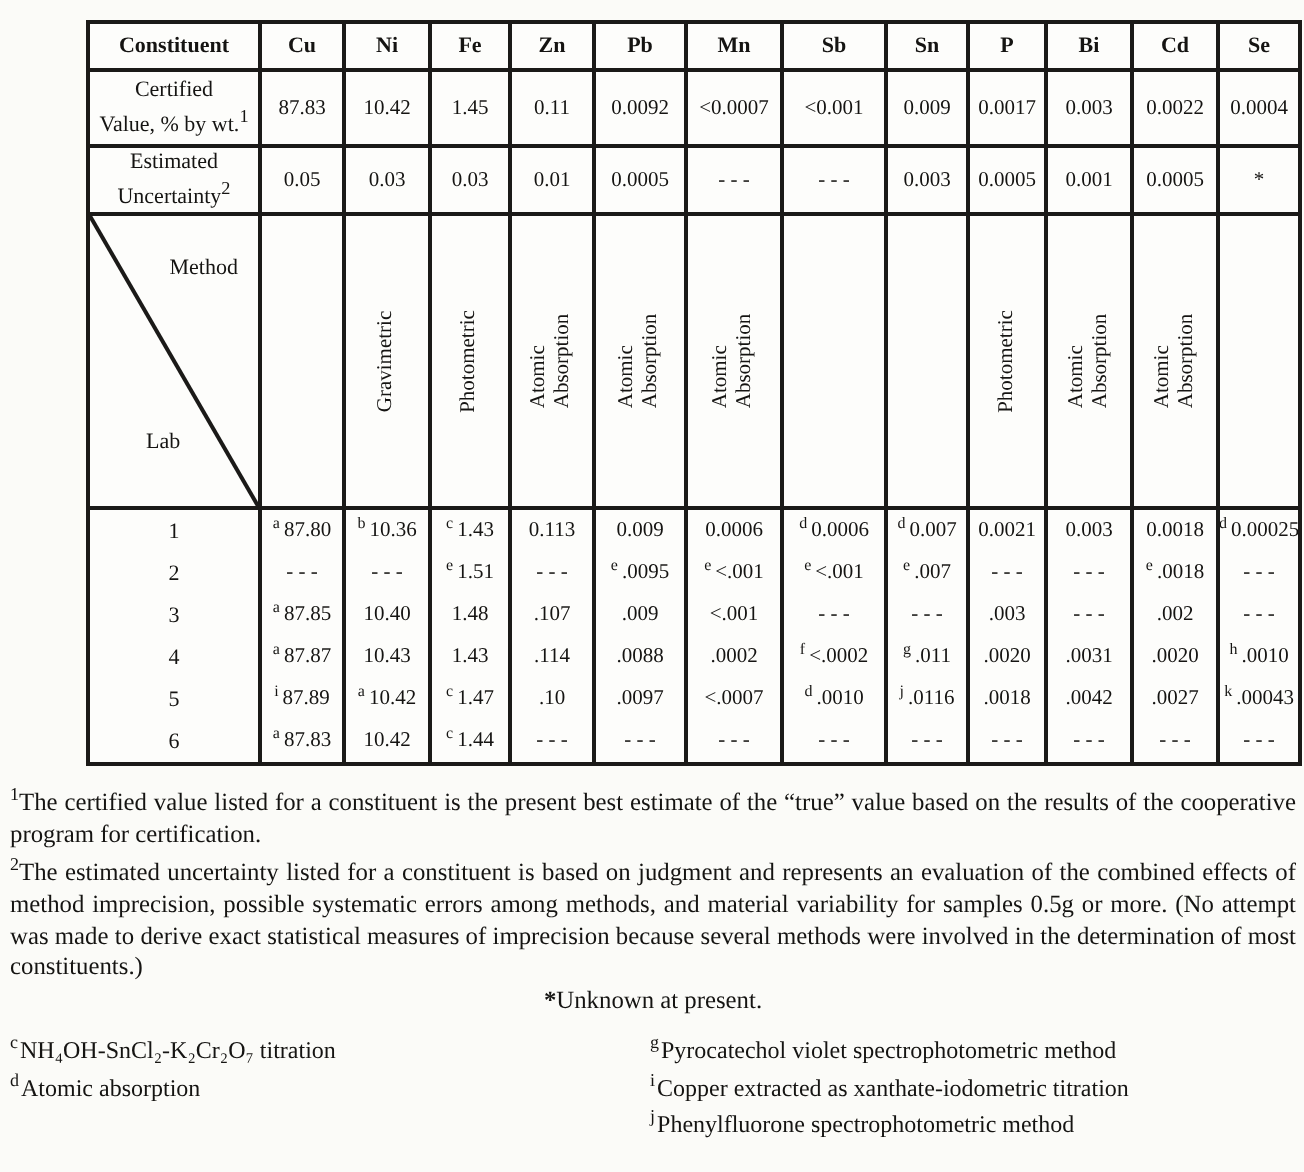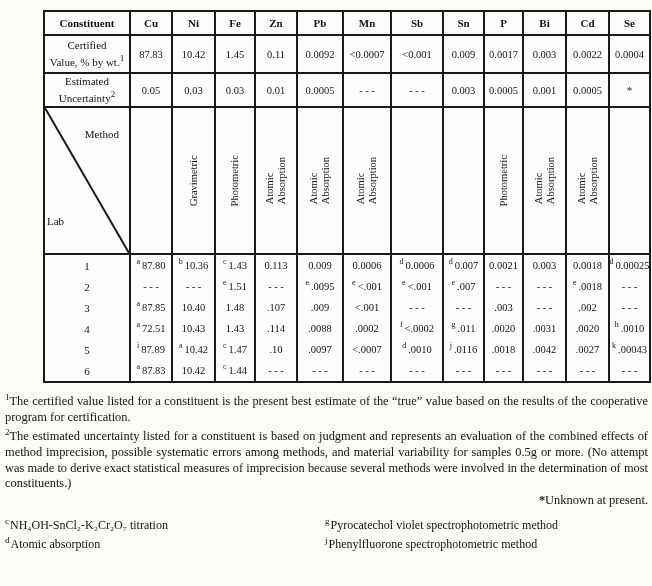--- a/index.html
+++ b/index.html
@@ -38,21 +38,21 @@
     transform:rotate(-90deg);
     width:78px;
     font-size:10.5px;
     line-height:11.5px;
     text-align:left;
     white-space:normal;
   }
   td.c-diag { position:relative; padding:0; }
   td.c-diag svg { position:absolute; left:0; top:0; }
   .diag-method { position:absolute; top:20px; right:10px; font-size:11px;margin-left:34px; }
-  .diag-lab { position:absolute; bottom:26px; left:2px; font-size:11px; }
+  .diag-lab { position:absolute; bottom:26px; left:28px; font-size:11px; }
   tr.r-labs td { vertical-align:top; }
   .lab-line {
     height:21px;
     display:flex;
     align-items:center;
     justify-content:center;
     font-size:10.5px;
   }
   .lab-line sup.cs {
     font-size:8px;
@@ -61,21 +61,21 @@
   }
   .lab-col .lab-line { font-size:11px; }
 
   .notes {
     margin:7px 4px 0 5px;
     font-size:12.4px;
     line-height:15.6px;
     text-align:justify;
   }
   .notes p sup { font-size:9px; }
-  .note-star { text-align:right; margin-top:1px; }
+  .note-star { text-align:center; margin-top:1px; }
   .note-star .mark { font-weight:bold; }
 
   .fn-cols {
     display:flex;
     margin:6px 4px 0 5px;
     font-size:12px;
     line-height:14.4px;
   }
   .fn-left { width:320px; }
   .fn-right { flex:1; }
@@ -244,21 +244,21 @@
             </div>
             <div class="lab-line">
               <span>- - -</span>
             </div>
             <div class="lab-line">
               <sup class="cs">a</sup>
               <span>87.85</span>
             </div>
             <div class="lab-line">
               <sup class="cs">a</sup>
-              <span>72.51</span>
+              <span>87.87</span>
             </div>
             <div class="lab-line">
               <sup class="cs">i</sup>
               <span>87.89</span>
             </div>
             <div class="lab-line">
               <sup class="cs">a</sup>
               <span>87.83</span>
             </div>
           </td>
@@ -513,18 +513,19 @@
   </div>
 
   <div class="fn-cols">
     <div class="fn-left">
       <div class="fn-item"><sup>c</sup><span>NH₄OH-SnCl₂-K₂Cr₂O₇ titration</span></div>
       <div class="fn-item"><sup>d</sup><span>Atomic absorption</span></div>
 
     </div>
     <div class="fn-right">
       <div class="fn-item"><sup>g</sup><span>Pyrocatechol violet spectrophotometric method</span></div>
+      <div class="fn-item"><sup>i</sup><span>Copper extracted as xanthate-iodometric titration</span></div>
       <div class="fn-item"><sup>j</sup><span>Phenylfluorone spectrophotometric method</span></div>
 
     </div>
   </div>
 
 </div>
 
 </body></html>

